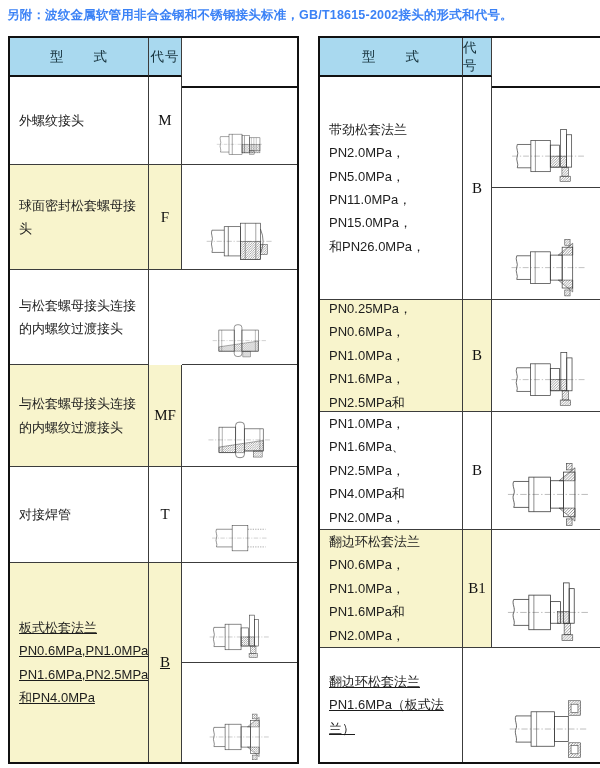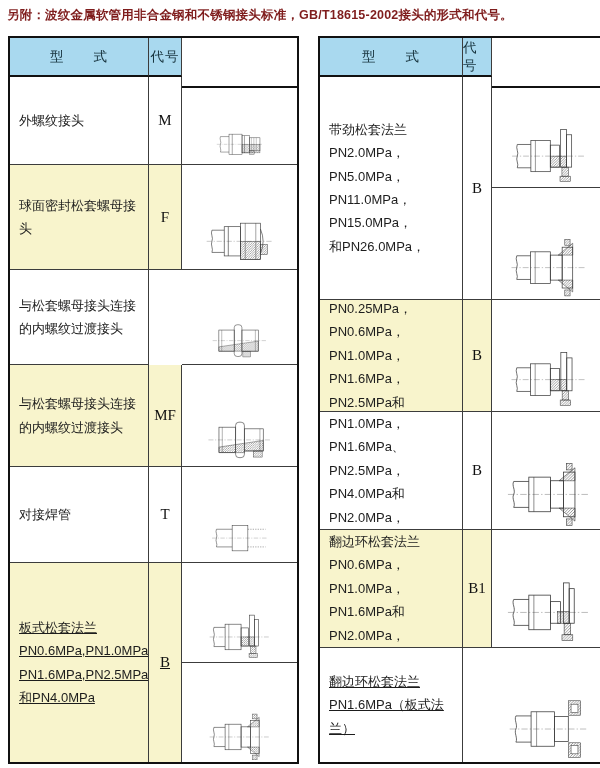--- a/index.html
+++ b/index.html
@@ -10,21 +10,21 @@
     --ink:#1d1d1d;
   }
   html,body{margin:0;padding:0;}
   body{
     width:600px;height:768px;position:relative;background:#fff;
     font-family:"Liberation Sans","DejaVu Sans",sans-serif;color:var(--ink);
     overflow:hidden;
   }
   .page-title{
     position:absolute;left:7px;top:7px;width:588px;
-    font-size:12.5px;font-weight:bold;color:#7f1d1d;letter-spacing:.2px;
+    font-size:12.5px;font-weight:bold;color:#3b82f6;letter-spacing:.2px;
   }
   .tables{position:absolute;left:8px;top:36px;display:flex;gap:19px;}
   .tbl{border:2px solid var(--outer);background:#fff;display:grid;box-sizing:border-box;}
   .tbl-left{width:291px;grid-template-columns:139px 33px 1fr;
     grid-template-rows:39px 88px 105px 95px 102px 96px 100px 99px;}
   .tbl-right{width:290px;grid-template-columns:143px 29px 1fr;
     grid-template-rows:39px 111px 112px 112px 118px 118px 114px;}
   .cell{border-right:1px solid var(--line);border-bottom:1px solid var(--line);
     box-sizing:border-box;min-width:0;min-height:0;overflow:hidden;}
   .lastcol{border-right:none;margin-top:48px;}

